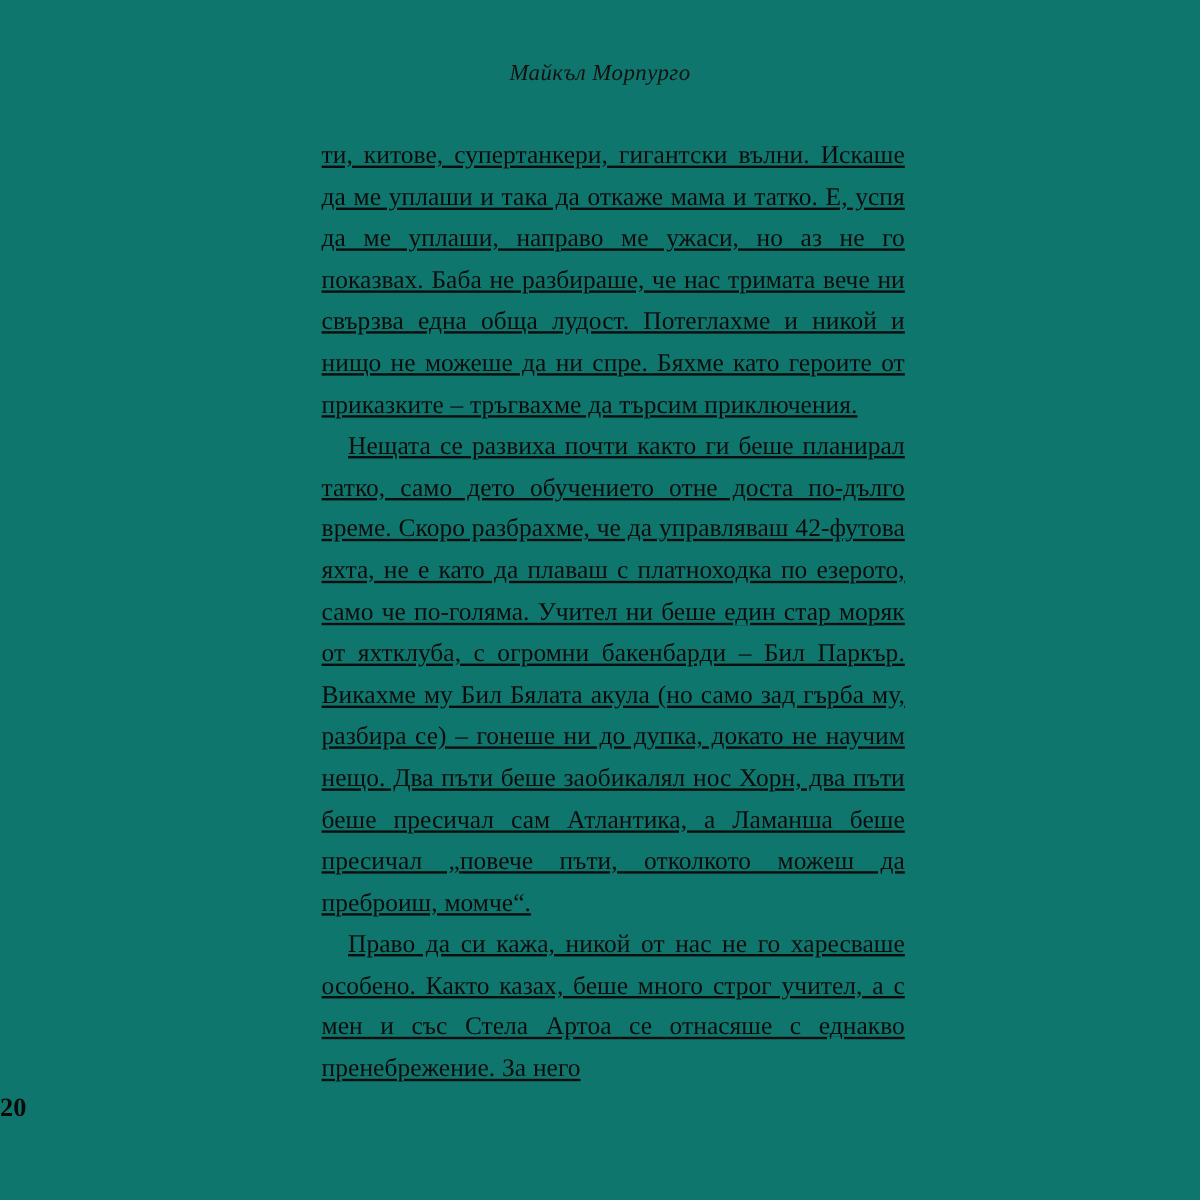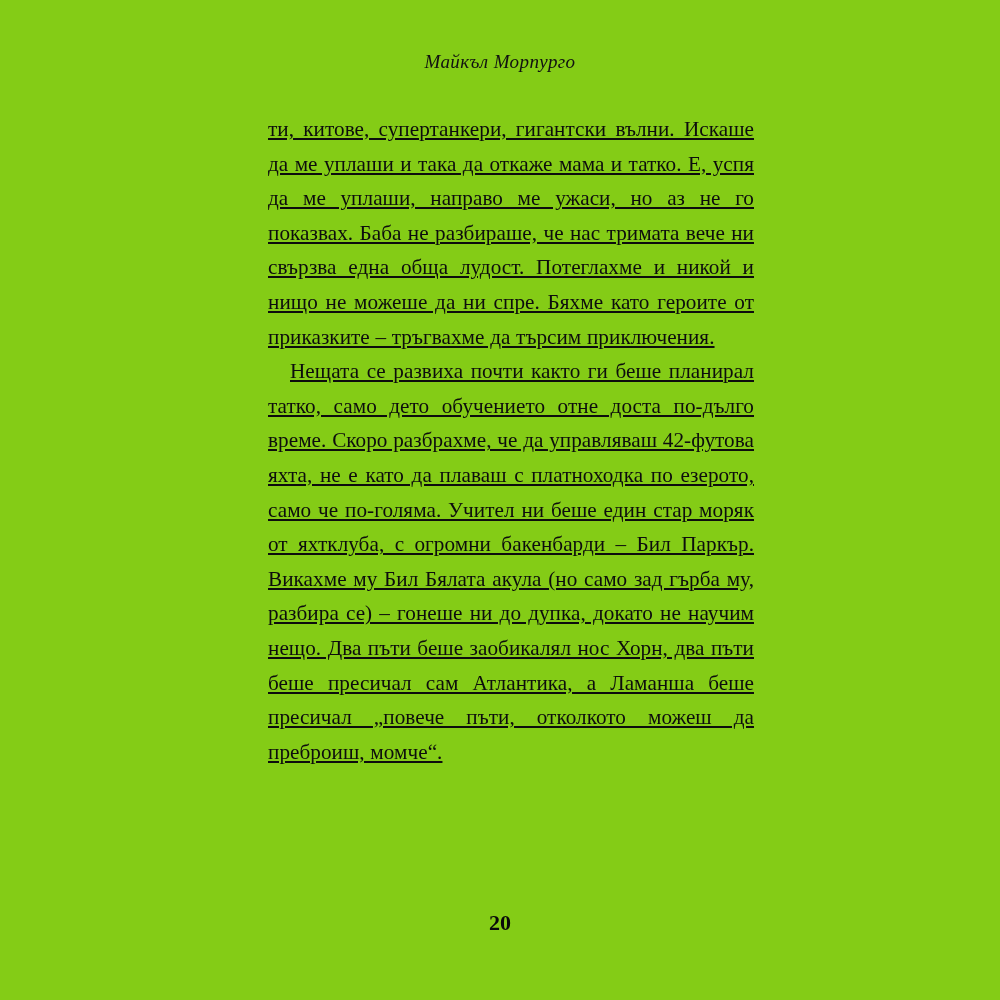--- a/index.html
+++ b/index.html
@@ -14,21 +14,21 @@
     position: relative;
     overflow: hidden;
     font-family: "Liberation Serif", "DejaVu Serif", serif;
     color: #0b0b0b;
     -webkit-font-smoothing: antialiased;
   }
 
   .page {
     position: absolute;
     inset: 0;
-    background: #84cc16;
+    background: #0f766e;
   }
 
   
   .running-head {
     position: absolute;
     top: 52px;
     left: 0;
     right: 0;
     text-align: center;
     font-style: italic;
@@ -65,34 +65,34 @@
 
   
   .para:last-child { }
 
   
   .folio {
     position: absolute;
     top: 912px;
     left: 0;
     right: 0;
-    text-align: center;
     font-size: 22px;
     font-weight: bold;
     color: #0a0a0a;
     line-height: 1;
   }
 </style>
 </head>
 <body>
 
 <div class="page">
 
   <div class="running-head">Майкъл Морпурго</div>
 
   <div class="text-block">
     <p class="para">ти, китове, супертанкери, гигантски вълни. Искаше да ме уплаши и така да откаже мама и татко. Е, успя да ме уплаши, направо ме ужаси, но аз не го показвах. Баба не разбираше, че нас тримата вече ни свързва една обща лудост. Потеглахме и никой и нищо не можеше да ни спре. Бяхме като героите от приказките – тръгвахме да търсим приключения.</p>
     <p class="para">Нещата се развиха почти както ги беше планирал татко, само дето обучението отне доста по-дълго време. Скоро разбрахме, че да управляваш 42-футова яхта, не е като да плаваш с платноходка по езерото, само че по-голяма. Учител ни беше един стар моряк от яхтклуба, с огромни бакенбарди – Бил Паркър. Викахме му Бил Бялата акула (но само зад гърба му, разбира се) – гонеше ни до дупка, докато не научим нещо. Два пъти беше заобикалял нос Хорн, два пъти беше пресичал сам Атлантика, а Ламанша беше пресичал „повече пъти, отколкото можеш да преброиш, момче“.</p>
+    <p class="para">Право да си кажа, никой от нас не го харесваше особено. Както казах, беше много строг учител, а с мен и със Стела Артоа се отнасяше с еднакво пренебрежение. За него</p>
   </div>
 
   <div class="folio">20</div>
 
 </div>
 
 </body></html>

